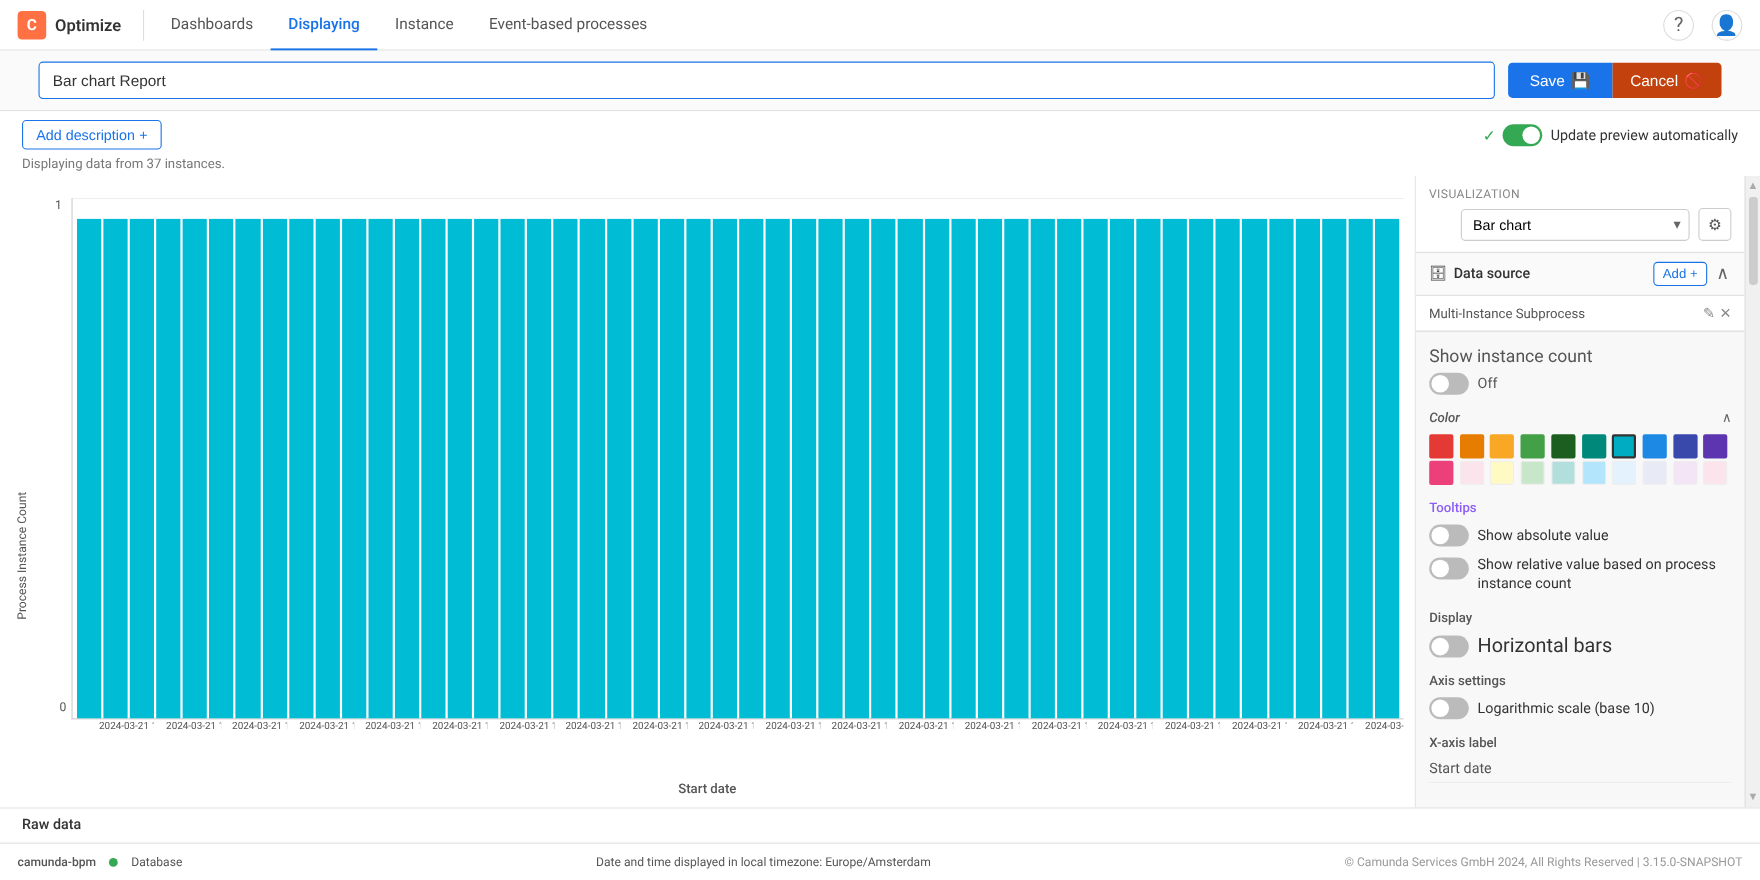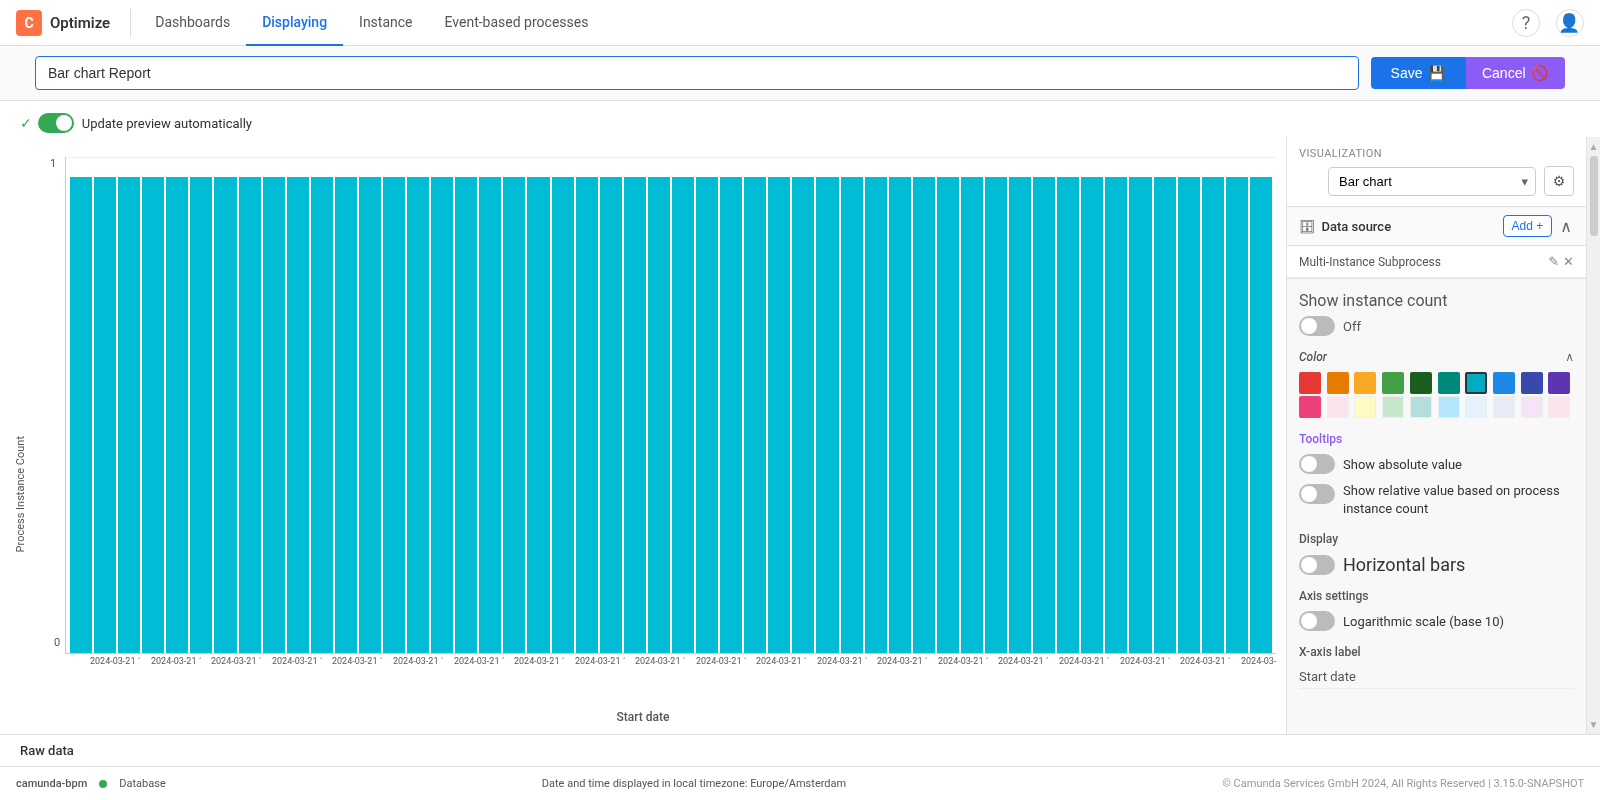--- a/index.html
+++ b/index.html
@@ -26,28 +26,35 @@
 
 <div style="display:flex;flex-direction:column;height:754px;">
 
   <div style="background:#fafafa;border-bottom:1px solid #e0e0e0;padding:10px 35px;display:flex;align-items:center;gap:12px;">
     <input type="text" style="flex: 1 1 0%; border: 1px solid rgb(26, 115, 232); border-radius: 4px; padding: 8px 12px; font-size: 14px; color: rgb(51, 51, 51); background: rgb(255, 255, 255); outline: none;" value="Bar chart Report">
     <div style="display:flex;">
       <button style="background:#1a73e8;color:#fff;border:none;padding:8px 20px;border-radius:4px 0 0 4px;cursor:pointer;font-size:14px;display:flex;align-items:center;gap:6px;">
         <span>Save</span>
         <span style="font-size:14px;">💾</span>
       </button>
-      <button style="background:#8b5cf6;color:#fff;border:none;padding:8px 16px;border-radius:0 4px 4px 0;cursor:pointer;font-size:14px;display:flex;align-items:center;gap:6px;">
+      <button style="background:#c2410c;color:#fff;border:none;padding:8px 16px;border-radius:0 4px 4px 0;cursor:pointer;font-size:14px;display:flex;align-items:center;gap:6px;">
         <span>Cancel</span>
         <span style="font-size:14px;">🚫</span>
       </button>
     </div>
   </div>
 
   <div style="padding:8px 20px 4px;display:flex;align-items:flex-start;justify-content:space-between;background:#fff;">
+    <div>
+      <button style="border:1px solid #1a73e8;color:#1a73e8;background:#fff;padding:5px 12px;border-radius:4px;cursor:pointer;font-size:13px;display:flex;align-items:center;gap:4px;">
+        <span>Add description</span>
+        <span>+</span>
+      </button>
+      <div style="font-size:12px;color:#777;margin-top:6px;">Displaying data from 37 instances.</div>
+    </div>
     <div style="display:flex;align-items:center;gap:8px;margin-top:4px;">
       <div style="display:flex;align-items:center;gap:6px;">
         <span style="color:#34a853;font-size:14px;">✓</span>
         <div style="width:36px;height:20px;background:#34a853;border-radius:10px;position:relative;cursor:pointer;">
           <div style="position:absolute;width:16px;height:16px;background:#fff;border-radius:50%;top:2px;right:2px;"></div>
         </div>
       </div>
       <span style="font-size:13px;color:#333;">Update preview automatically</span>
     </div>
   </div>

